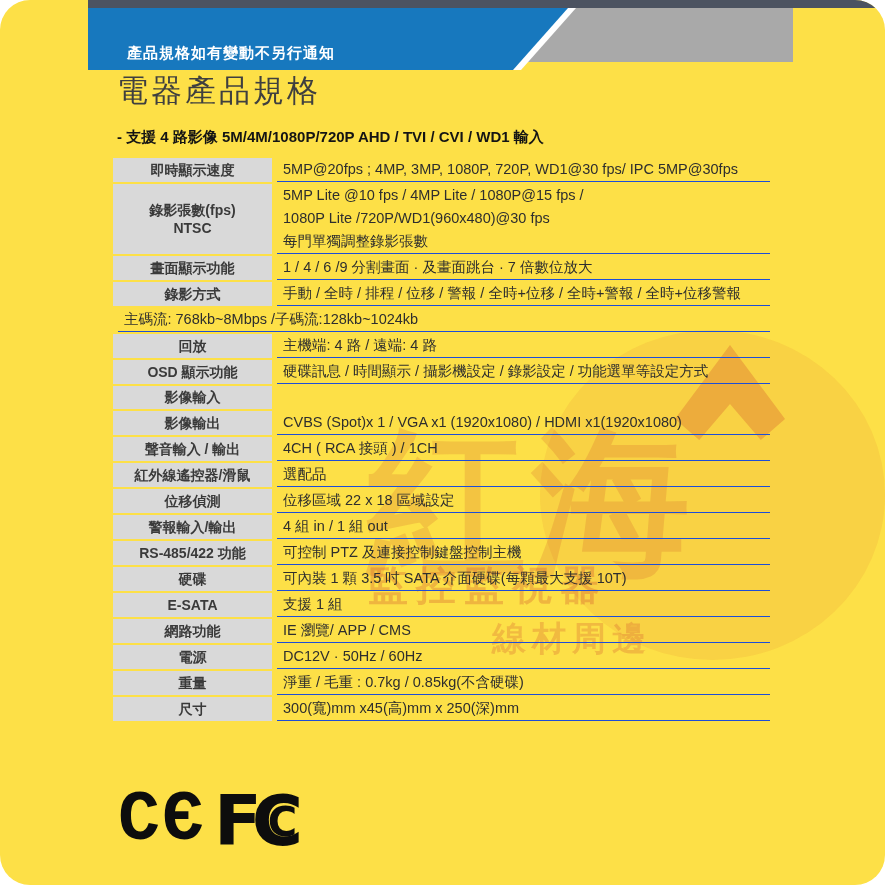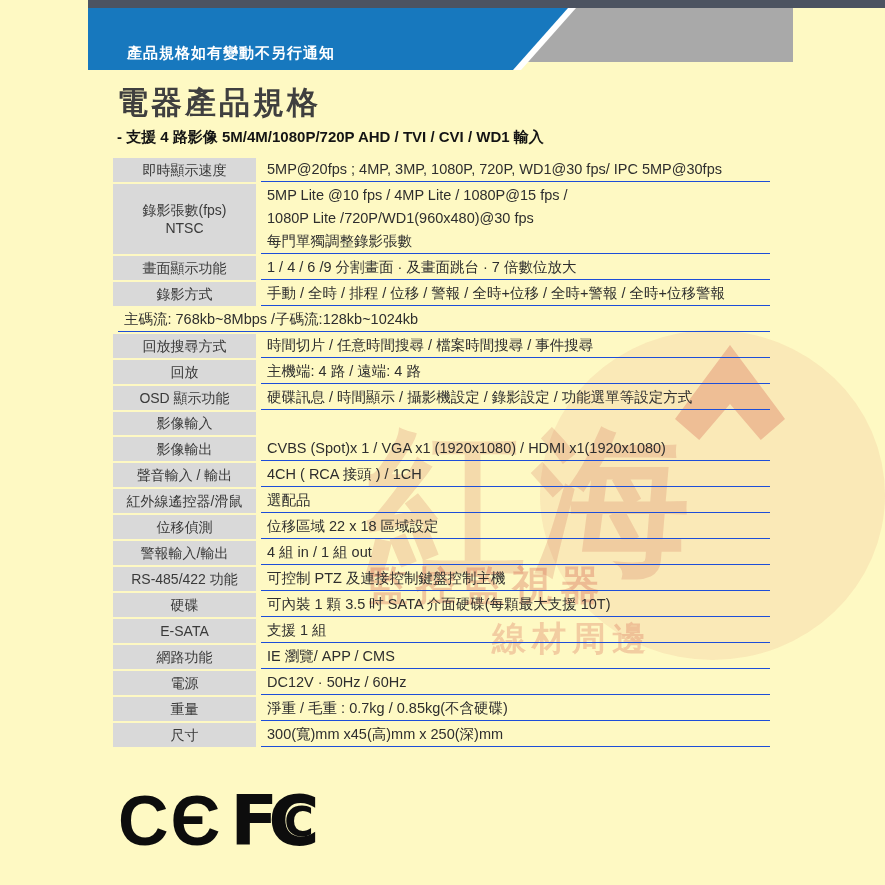--- a/index.html
+++ b/index.html
@@ -1,59 +1,59 @@
 <!DOCTYPE html>
 <html><head>
 <meta charset="utf-8">
 <style>
   html,body{margin:0;padding:0;background:#ffffff;}
   body{width:885px;height:885px;font-family:"Liberation Sans","DejaVu Sans",sans-serif;}
-  .page{position:relative;width:885px;height:885px;background:#fef9c3;overflow:hidden;}
+  .page{position:relative;width:885px;height:885px;background:#fde047;overflow:hidden;border-radius:30px;}
 
   
   .top-dark-bar{position:absolute;left:88px;top:0;width:797px;height:8px;background:#4c5361;}
   .silver-band{position:absolute;left:88px;top:8px;width:705px;height:54px;background:#a9a9a9;}
   .banner-white{position:absolute;left:88px;top:8px;width:580px;height:62px;background:#ffffff;
     clip-path:polygon(0 0,488px 0,433px 62px,0 62px);}
   .banner-blue{position:absolute;left:88px;top:8px;width:580px;height:62px;background:#1778be;
     clip-path:polygon(0 0,480px 0,425px 62px,0 62px);}
   .banner-notice{position:absolute;left:39px;top:36px;color:#ffffff;font-size:15px;font-weight:bold;
     letter-spacing:1px;white-space:nowrap;}
 
-  .page-title{position:absolute;left:117px;top:82px;font-size:31px;color:#3f3f3f;letter-spacing:3px;
-    font-weight:700;white-space:nowrap;}
+  .page-title{position:absolute;left:117px;top:70px;font-size:31px;color:#3f3f3f;letter-spacing:3px;
+    font-weight:400;white-space:nowrap;}
   .page-subtitle{position:absolute;left:117px;top:128px;font-size:15px;color:#141414;font-weight:bold;
     white-space:nowrap;}
 
   
   .watermark{position:absolute;left:0;top:0;width:885px;height:885px;z-index:1;pointer-events:none;}
   .wm-circle{position:absolute;left:540px;top:330px;width:345px;height:330px;border-radius:50%;
     background:rgba(200,35,30,0.07);}
   .wm-flame{position:absolute;left:675px;top:345px;width:110px;height:95px;background:rgba(195,35,30,0.22);
     clip-path:polygon(50% 0,100% 78%,78% 100%,50% 62%,22% 100%,0 78%);}
   .wm-brand{position:absolute;left:368px;top:422px;font-size:158px;line-height:160px;font-weight:bold;
     color:rgba(190,40,35,0.15);letter-spacing:6px;white-space:nowrap;}
   .wm-line1{position:absolute;left:368px;top:558px;font-size:40px;font-weight:bold;letter-spacing:8px;
     color:rgba(200,50,40,0.25);white-space:nowrap;}
   .wm-line2{position:absolute;left:492px;top:588px;font-size:34px;font-weight:bold;letter-spacing:6px;
     color:rgba(200,50,40,0.22);white-space:nowrap;margin-top:28px;}
 
   
   .spec-table{position:absolute;left:113px;top:158px;width:657px;z-index:2;}
   .spec-row{display:flex;margin-bottom:2px;}
-  .spec-label{width:143px;min-height:23px;background:#d9d9d9;display:flex;align-items:center;
-    justify-content:center;text-align:center;font-size:14px;font-weight:normal;color:#3a3a3a;
+  .spec-label{width:159px;min-height:23px;background:#d9d9d9;display:flex;align-items:center;
+    justify-content:center;text-align:center;font-size:14px;font-weight:bold;color:#3a3a3a;
     white-space:pre-line;line-height:1.3;flex-shrink:0;}
   .spec-value{flex:1;margin-left:5px;padding-left:6px;border-bottom:1px solid #1d4ed8;
     display:flex;flex-direction:column;justify-content:center;font-size:14.5px;color:#2e2e2e;}
   .spec-value-line{line-height:23px;white-space:nowrap;}
 
   
   .cert-logos{position:absolute;left:118px;top:786px;z-index:2;display:flex;align-items:flex-start;}
-  .ce-logo{font-family:Liberation Sans, sans-serif;font-weight:bold;font-size:70px;line-height:70px;
+  .ce-logo{font-family:Liberation Mono, monospace;font-weight:bold;font-size:70px;line-height:70px;
     color:#0d0d0d;letter-spacing:2px;}
   .fcc-logo{position:relative;margin-left:8px;font-family:"DejaVu Sans",sans-serif;font-weight:bold;
     font-size:70px;line-height:70px;color:#0d0d0d;letter-spacing:-10px;}
   .fcc-inner{position:absolute;font-size:40px;line-height:40px;letter-spacing:0;right:-4px;top:16px;
     color:#0d0d0d;}
 </style>
 </head>
 <body>
 
 <div class="page">
@@ -103,26 +103,20 @@
         <div class="spec-value">
           <div class="spec-value-line">手動 / 全時 / 排程 / 位移 / 警報 / 全時+位移 / 全時+警報 / 全時+位移警報</div>
         </div>
       </div>
       <div class="spec-row">
         <div class="spec-value">
           <div class="spec-value-line">主碼流: 768kb~8Mbps /子碼流:128kb~1024kb</div>
         </div>
       </div>
       <div class="spec-row">
-        <div class="spec-label">回放搜尋方式</div>
-        <div class="spec-value">
-          <div class="spec-value-line">時間切片 / 任意時間搜尋 / 檔案時間搜尋 / 事件搜尋</div>
-        </div>
-      </div>
-      <div class="spec-row">
         <div class="spec-label">回放</div>
         <div class="spec-value">
           <div class="spec-value-line">主機端: 4 路 / 遠端: 4 路</div>
         </div>
       </div>
       <div class="spec-row">
         <div class="spec-label">OSD 顯示功能</div>
         <div class="spec-value">
           <div class="spec-value-line">硬碟訊息 / 時間顯示 / 攝影機設定 / 錄影設定 / 功能選單等設定方式</div>
         </div>

